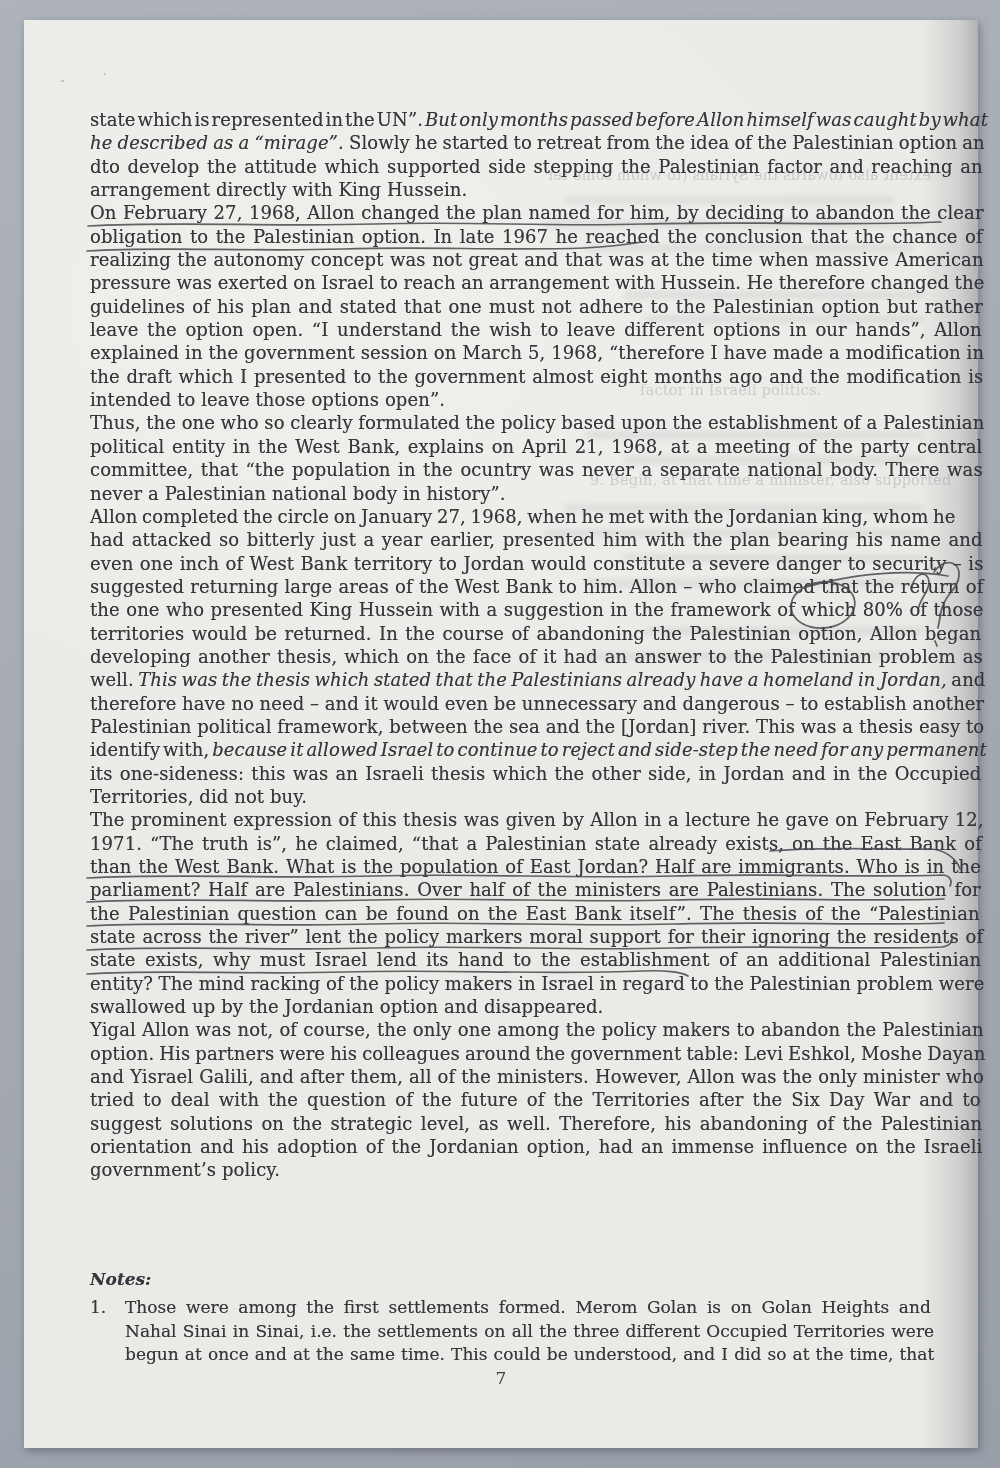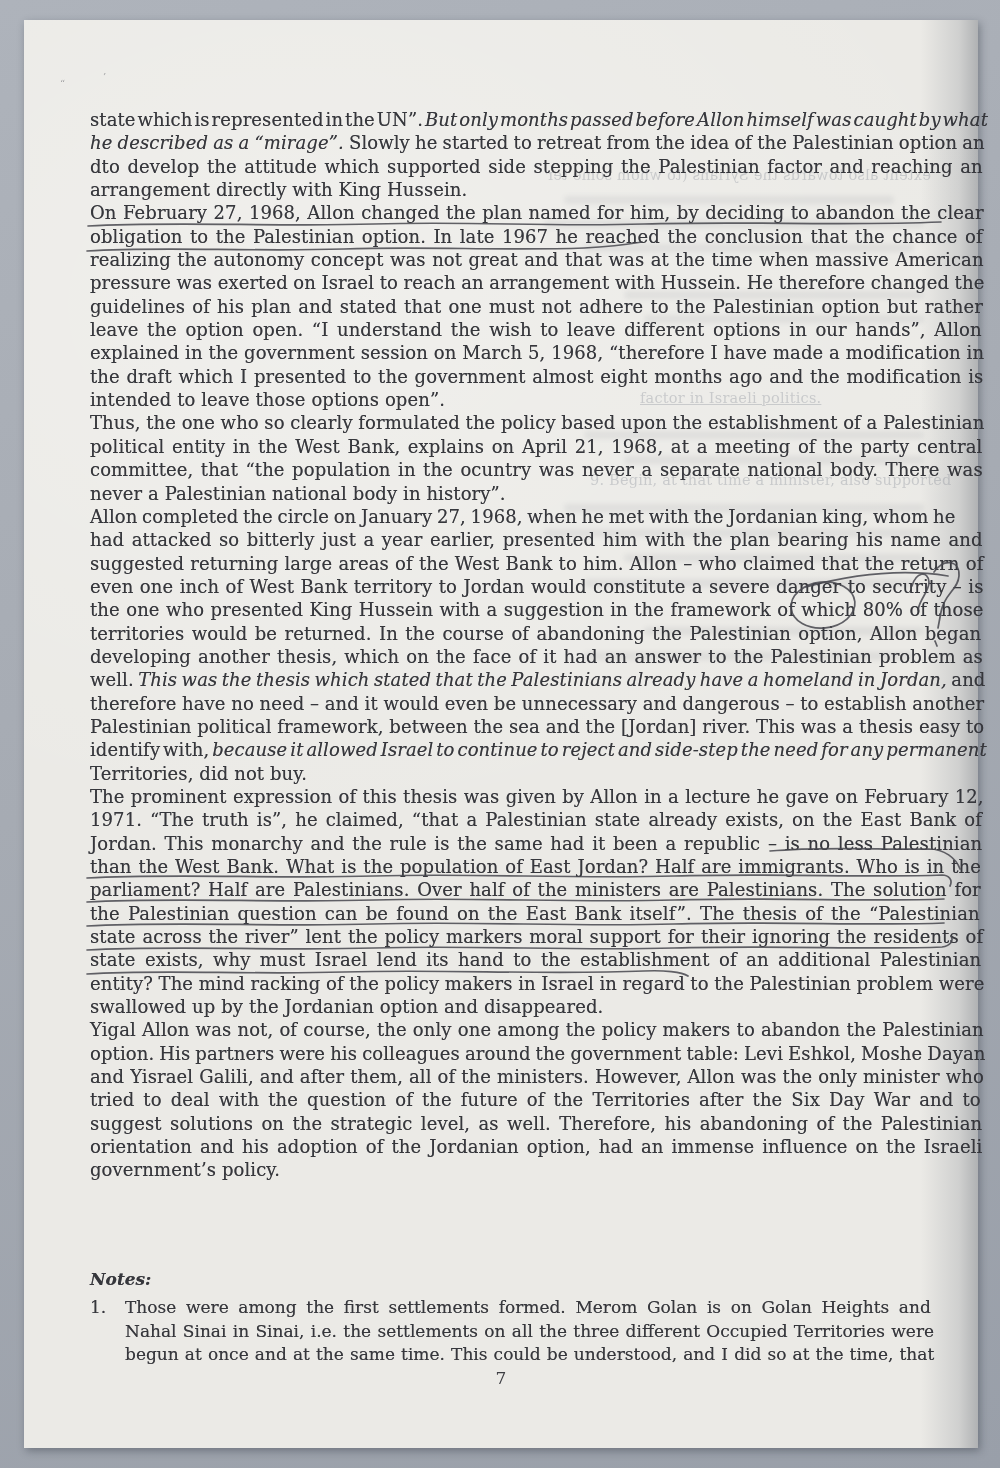--- a/index.html
+++ b/index.html
@@ -62,21 +62,21 @@
   <div class="bt-strip" style="left:600px;top:436px;width:300px"></div>
   <div class="bt-strip" style="left:540px;top:484px;width:360px"></div>
   <div class="bt-strip" style="left:520px;top:509px;width:380px"></div>
   <div class="bt-strip" style="left:600px;top:534px;width:300px"></div>
   <div class="bt-strip" style="left:560px;top:559px;width:330px"></div>
   <div class="bt-strip" style="left:620px;top:607px;width:280px"></div>
   <div class="bt-strip" style="left:560px;top:632px;width:330px"></div>
 
   <div id="bt-layer">
       <div class="bt-text mir" style="left: 522px; top: 147px;">extent also towards the Syrians (to whom some ter</div>
-      <div class="bt-text" style="left: 616px; top: 370px; text-decoration: underline;">factor in Israeli politics.</div>
+      <div class="bt-text" style="left: 616px; top: 362px;">factor in Israeli politics.</div>
       <div class="bt-text" style="left: 566px; top: 452px;">9.   Begin, at that time a minister, also supported</div>
     </div>
 
   <div class="speck" style="left:36px;top:58px">“</div>
   <div class="speck" style="left:79px;top:51px">’</div>
 
   <div class="textblock" id="textblock">
       <div>
         <div class="line"><span class="inner" style="word-spacing: -3.86949px;"><span>state which is represented in the UN”. </span><span class="it">But only months passed before Allon himself was caught by what</span></span></div>
         <div class="line"><span class="inner" style="word-spacing: -0.681066px;"><span class="it">he described as a “mirage”.</span><span> Slowly he started to retreat from the idea of the Palestinian option an</span></span></div>
@@ -96,35 +96,35 @@
       </div>
       <div>
         <div class="line"><span class="inner" style="word-spacing: -0.217708px;"><span>Thus, the one who so clearly formulated the policy based upon the establishment of a Palestinian</span></span></div>
         <div class="line"><span class="inner" style="word-spacing: 1.79688px;"><span>political entity in the West Bank, explains on April 21, 1968, at a meeting of the party central</span></span></div>
         <div class="line"><span class="inner" style="word-spacing: 1.6942px;"><span>committee, that “the population in the ocuntry was never a separate national body. There was</span></span></div>
         <div class="line last"><span class="inner"><span>never a Palestinian national body in history”.</span></span></div>
       </div>
       <div>
         <div class="line"><span class="inner" style="word-spacing: -1.14844px;"><span>Allon completed the circle on January 27, 1968, when he met with the Jordanian king, whom he</span></span></div>
         <div class="line"><span class="inner" style="word-spacing: 1.66406px;"><span>had attacked so bitterly just a year earlier, presented him with the plan bearing his name and</span></span></div>
+        <div class="line"><span class="inner" style="word-spacing: 0.579044px;"><span>even one inch of West Bank territory to Jordan would constitute a severe danger to security – is</span></span></div>
         <div class="line"><span class="inner" style="word-spacing: 0.347222px;"><span>suggested returning large areas of the West Bank to him.  Allon – who claimed that the return of</span></span></div>
-        <div class="line"><span class="inner" style="word-spacing: 0.579044px;"><span>even one inch of West Bank territory to Jordan would constitute a severe danger to security – is</span></span></div>
         <div class="line"><span class="inner" style="word-spacing: 0.599609px;"><span>the one who presented King Hussein with a suggestion in the framework of which 80% of those</span></span></div>
         <div class="line"><span class="inner" style="word-spacing: 1.57478px;"><span>territories would be returned.  In the course of abandoning the Palestinian option, Allon began</span></span></div>
         <div class="line"><span class="inner" style="word-spacing: 1.26074px;"><span>developing another thesis, which on the face of it had an answer to the Palestinian problem as</span></span></div>
         <div class="line"><span class="inner" style="word-spacing: -1.41211px;"><span>well. </span><span class="it">This was the thesis which stated that the Palestinians already have a homeland in Jordan,</span><span> and</span></span></div>
         <div class="line"><span class="inner" style="word-spacing: -0.165039px;"><span>therefore have no need – and it would even be unnecessary and dangerous – to establish another</span></span></div>
         <div class="line"><span class="inner" style="word-spacing: -0.0604167px;"><span>Palestinian political framework, between the sea and the [Jordan] river. This was a thesis easy to</span></span></div>
         <div class="line"><span class="inner" style="word-spacing: -2.90527px;"><span>identify with, </span><span class="it">because it allowed Israel to continue to reject and side-step the need for any permanent</span></span></div>
+        <div class="line"><span class="inner" style="word-spacing: 1.35294px;"><span>its one-sideness:  this was an Israeli thesis which the other side, in Jordan and in the Occupied</span></span></div>
         <div class="line last"><span class="inner"><span>Territories, did not buy.</span></span></div>
       </div>
       <div>
         <div class="line"><span class="inner" style="word-spacing: 0.492647px;"><span>The prominent expression of this thesis was given by Allon in a lecture he gave on February 12,</span></span></div>
         <div class="line"><span class="inner" style="word-spacing: 2.23535px;"><span>1971. “The truth is”, he claimed, “that a Palestinian state already exists, on the East Bank of</span></span></div>
-        <div class="line"><span class="inner" style="word-spacing: 1.83854px;"><span>Jordan. This monarchy and the rule is the same had it been a republic – is no less Palestinian</span></span></div>
         <div class="line"><span class="inner" style="word-spacing: 1.03536px;"><span>than the West Bank.  What is the population of East Jordan? Half are immigrants.  Who is in the</span></span></div>
         <div class="line"><span class="inner" style="word-spacing: 1.83371px;"><span>parliament? Half are Palestinians. Over half of the ministers are Palestinians.  The solution for</span></span></div>
         <div class="line"><span class="inner" style="word-spacing: 2.31055px;"><span>the Palestinian question can be found on the East Bank itself”.  The thesis of the “Palestinian</span></span></div>
         <div class="line"><span class="inner" style="word-spacing: 0.978125px;"><span>state across the river” lent the policy markers moral support for their ignoring the residents of</span></span></div>
         <div class="line"><span class="inner" style="word-spacing: 3.55246px;"><span>state exists, why must Israel lend its hand to the establishment of an additional Palestinian</span></span></div>
         <div class="line"><span class="inner" style="word-spacing: -0.277344px;"><span>entity? The mind racking of the policy makers in Israel in regard to the Palestinian problem were</span></span></div>
         <div class="line last"><span class="inner"><span>swallowed up by the Jordanian option and disappeared.</span></span></div>
       </div>
       <div>
         <div class="line"><span class="inner" style="word-spacing: 0.350586px;"><span>Yigal Allon was not, of course, the only one among the policy makers to abandon the Palestinian</span></span></div>

